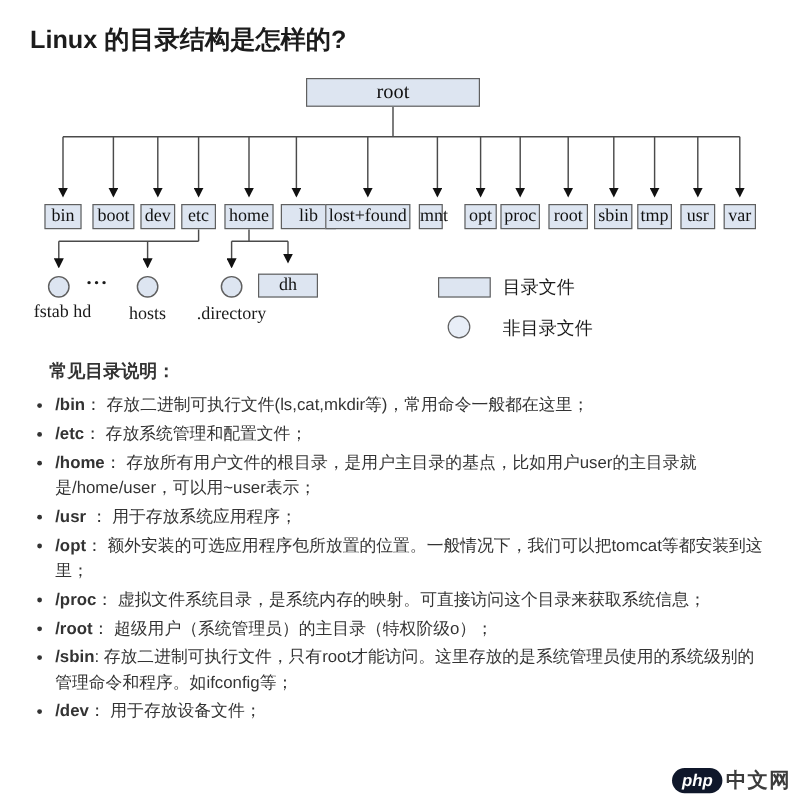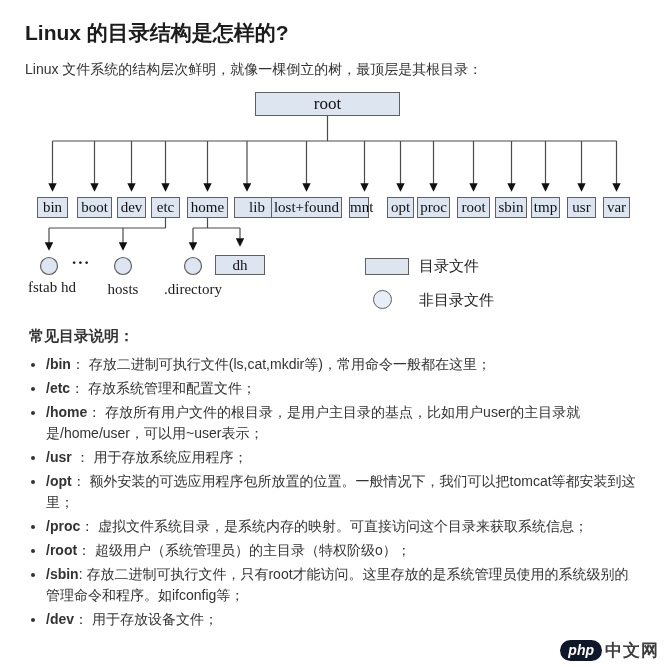--- a/index.html
+++ b/index.html
@@ -45,21 +45,21 @@
     position:absolute; width:44px; height:17px;
     background:#dde5f1; border:1px solid #606060;
   }
   .legend-circle {
     position:absolute; width:19px; height:19px; border-radius:50%;
     background:#e8eef7; border:1px solid #606060;
   }
   .legend-label { text-align:left; }
 
   
-  .section-heading { font-size:15px; font-weight:bold; margin:8px 0 2px 4px; color:#333; }
+  .section-heading { font-size:15px; font-weight:bold; margin:8px 0 2px 16px; color:#333; }
   ul.dir-list { margin:8px 0 0 0; padding-left:21px; }
   ul.dir-list li {
     font-size:14px; line-height:21px; margin:3px 0; color:#333;
   }
   ul.dir-list li b { color:#333; }
 
   
   .site-logo {
     position:absolute; right:7px; bottom:5px;
     display:flex; align-items:center; gap:3px; text-decoration:none; cursor:pointer;
@@ -70,21 +70,20 @@
   }
   .logo-text { font-weight:bold; font-size:17px; color:#3c3c3c; letter-spacing:1px; }
 </style>
 </head>
 <body>
 
 <div class="content">
   <h1 class="page-title">Linux 的目录结构是怎样的?</h1>
 
 
-  <p class="intro">Linux 文件系统的结构层次鲜明，就像一棵倒立的树，最顶层是其根目录：</p>
 
   <div class="diagram">
     <svg width="646" height="232" viewBox="0 0 646 232">
       <defs>
         <marker id="arr" viewBox="0 0 10 10" refX="8" refY="5" markerWidth="7" markerHeight="7" orient="auto-start-reverse">
           <path d="M0,0 L10,5 L0,10 z" fill="#111111"></path>
         </marker>
       </defs>
       <g stroke="#4a4a4a" stroke-width="1.2" fill="none">
 

